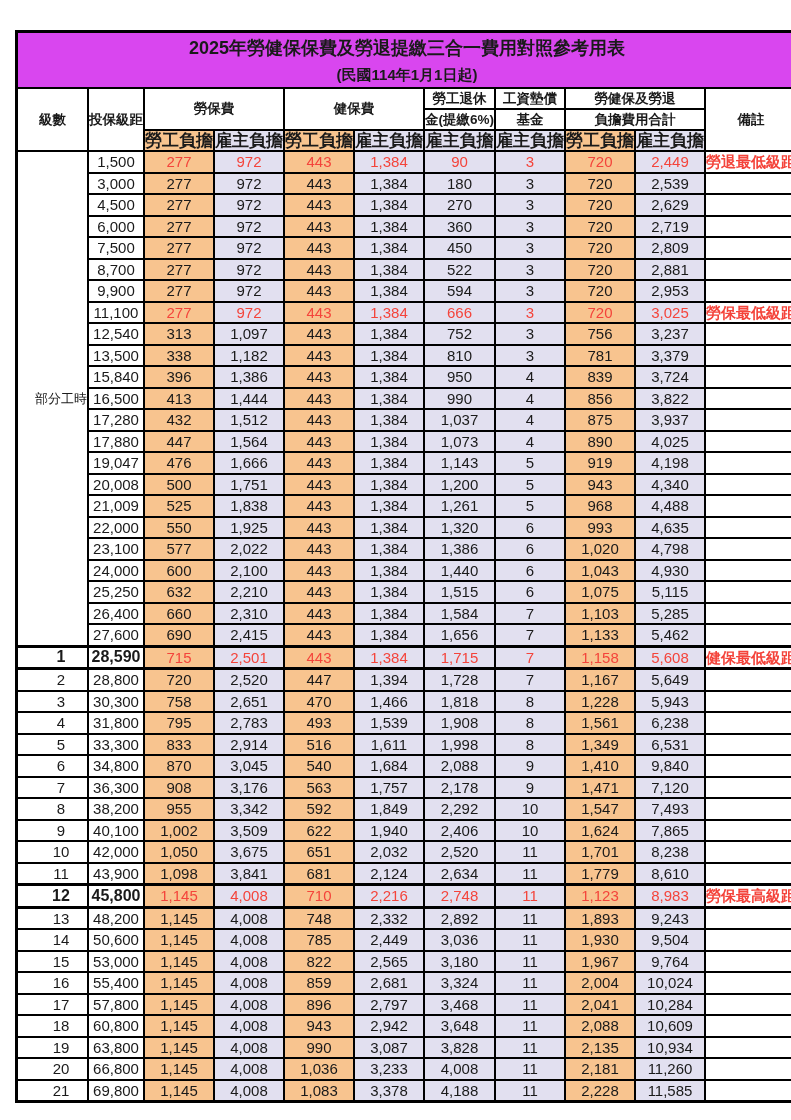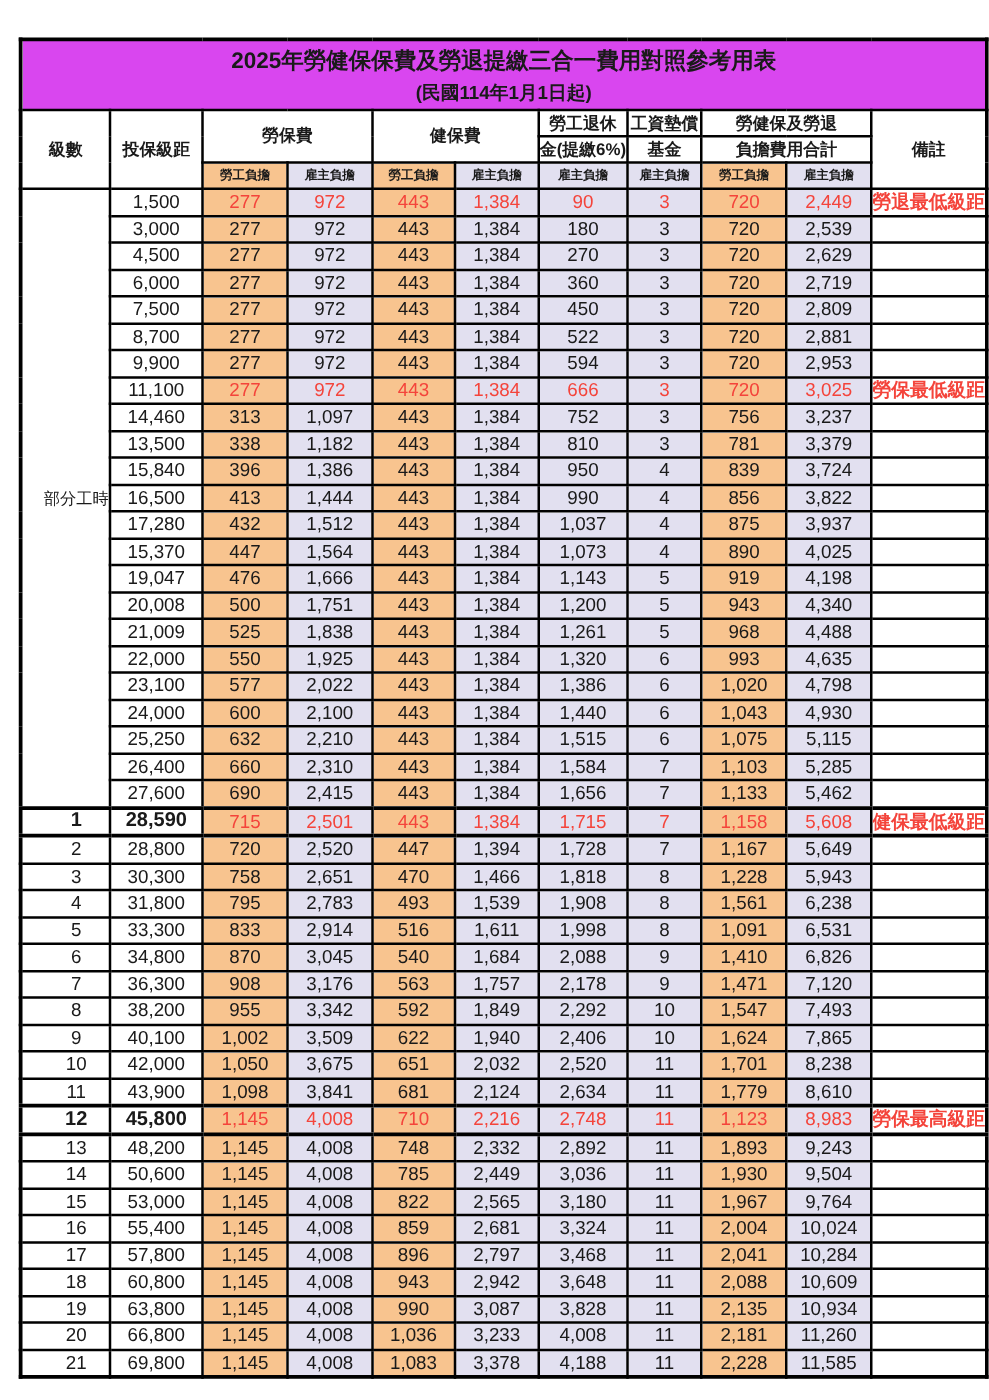--- a/index.html
+++ b/index.html
@@ -20,21 +20,21 @@
   }
   th,td{
     border:2px solid var(--border);
     text-align:center;vertical-align:middle;
     padding:0;overflow:hidden;white-space:nowrap;
   }
   .title-cell{height:54px;background:#d946ef;}
   .t1{font-size:18px;font-weight:700;line-height:29px;}
   .t2{font-size:15px;font-weight:700;line-height:23px;}
   .hrow th{height:19px;font-size:13.5px;font-weight:600;line-height:1;}
-  .subrow th{height:19px;font-size:10px;font-weight:600;line-height:1;}
+  .subrow th{height:19px;font-size:17px;font-weight:600;line-height:1;}
   tbody td{height:19.5px;font-size:15px;line-height:1;}
   .w{background:var(--worker-bg);}
   .e{background:var(--employer-bg);}
   .lvl{font-size:15px;padding-left:17px;}
   .lvl.pt{font-size:13px;white-space:nowrap;}
   .bracket{font-size:15px;}
   .remark{color:var(--highlight);font-size:15px;font-weight:600;}
   tr.red .val{color:var(--highlight);}
   tr.em .lvl,tr.em .bracket{font-weight:700;font-size:16px;}
   tr.heavy td{border-top-width:3px;border-bottom-width:3px;}
@@ -181,21 +181,21 @@
         <td class="val e">972</td>
         <td class="val w">443</td>
         <td class="val e">1,384</td>
         <td class="val e">666</td>
         <td class="val e">3</td>
         <td class="val w">720</td>
         <td class="val e">3,025</td>
         <td class="remark">勞保最低級距</td>
       </tr>
       <tr class="">
-        <td class="bracket">14,460</td>
+        <td class="bracket">12,540</td>
         <td class="val w">313</td>
         <td class="val e">1,097</td>
         <td class="val w">443</td>
         <td class="val e">1,384</td>
         <td class="val e">752</td>
         <td class="val e">3</td>
         <td class="val w">756</td>
         <td class="val e">3,237</td>
         <td class="remark"></td>
       </tr>
@@ -241,21 +241,21 @@
         <td class="val e">1,512</td>
         <td class="val w">443</td>
         <td class="val e">1,384</td>
         <td class="val e">1,037</td>
         <td class="val e">4</td>
         <td class="val w">875</td>
         <td class="val e">3,937</td>
         <td class="remark"></td>
       </tr>
       <tr class="">
-        <td class="bracket">15,370</td>
+        <td class="bracket">17,880</td>
         <td class="val w">447</td>
         <td class="val e">1,564</td>
         <td class="val w">443</td>
         <td class="val e">1,384</td>
         <td class="val e">1,073</td>
         <td class="val e">4</td>
         <td class="val w">890</td>
         <td class="val e">4,025</td>
         <td class="remark"></td>
       </tr>
@@ -421,35 +421,35 @@
       </tr>
       <tr class="">
         <td class="lvl">5</td>
         <td class="bracket">33,300</td>
         <td class="val w">833</td>
         <td class="val e">2,914</td>
         <td class="val w">516</td>
         <td class="val e">1,611</td>
         <td class="val e">1,998</td>
         <td class="val e">8</td>
-        <td class="val w">1,091</td>
+        <td class="val w">1,349</td>
         <td class="val e">6,531</td>
         <td class="remark"></td>
       </tr>
       <tr class="">
         <td class="lvl">6</td>
         <td class="bracket">34,800</td>
         <td class="val w">870</td>
         <td class="val e">3,045</td>
         <td class="val w">540</td>
         <td class="val e">1,684</td>
         <td class="val e">2,088</td>
         <td class="val e">9</td>
         <td class="val w">1,410</td>
-        <td class="val e">6,826</td>
+        <td class="val e">9,840</td>
         <td class="remark"></td>
       </tr>
       <tr class="">
         <td class="lvl">7</td>
         <td class="bracket">36,300</td>
         <td class="val w">908</td>
         <td class="val e">3,176</td>
         <td class="val w">563</td>
         <td class="val e">1,757</td>
         <td class="val e">2,178</td>

